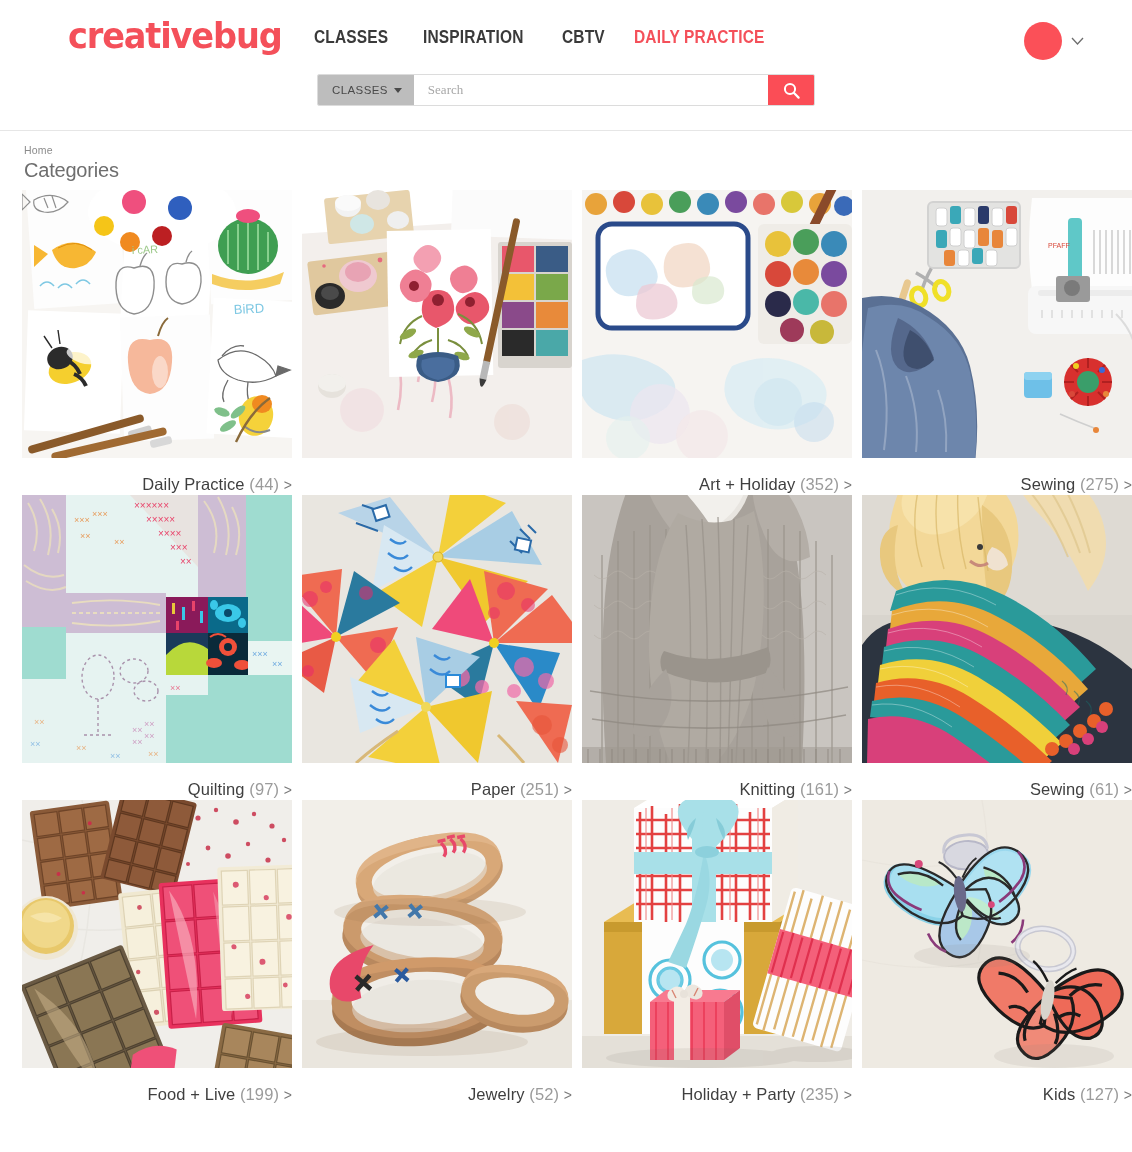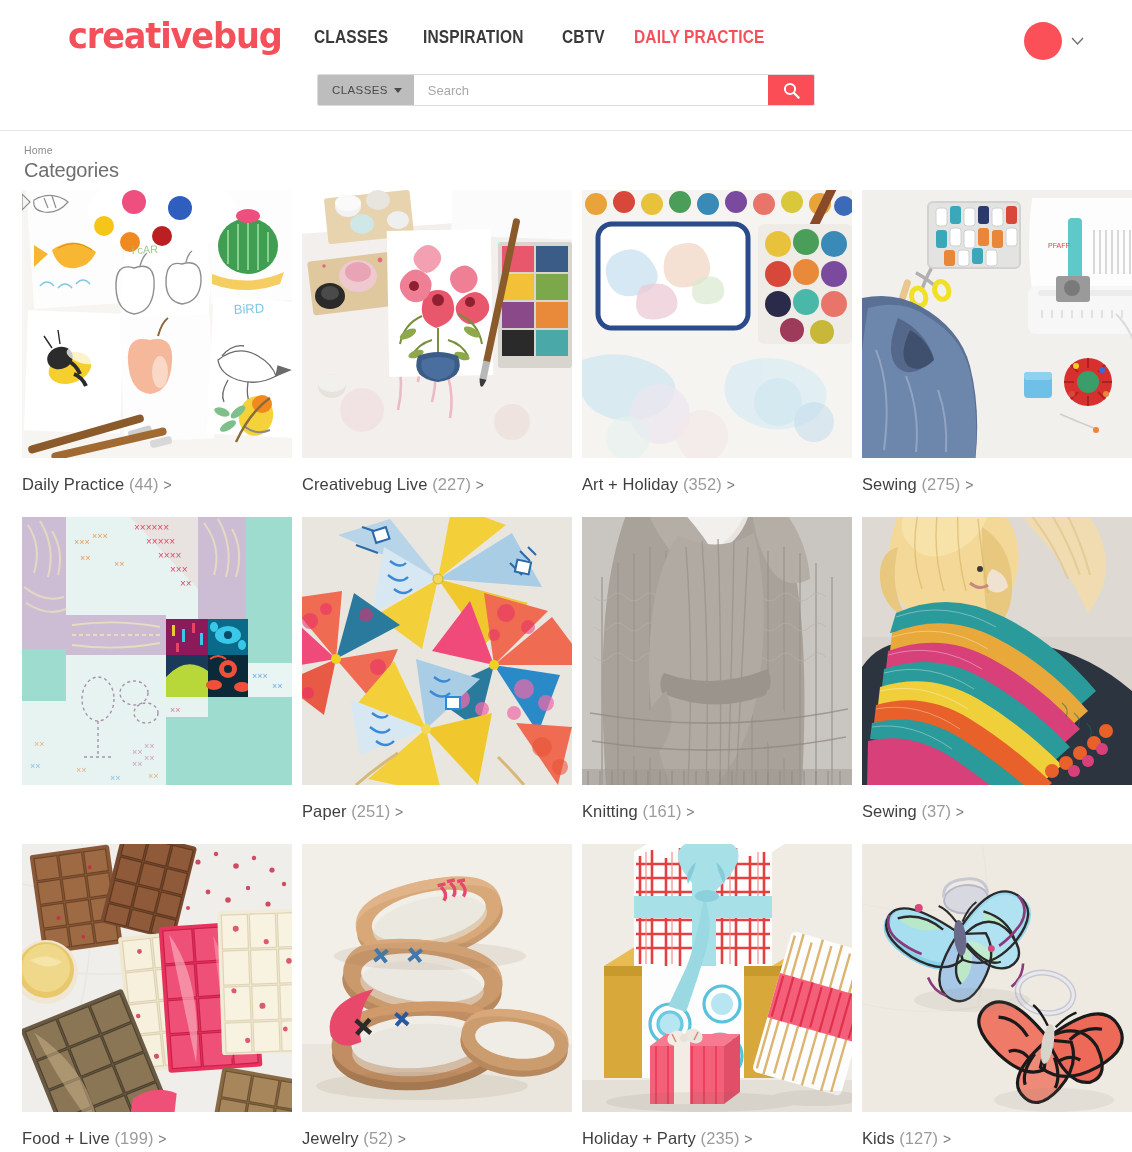--- a/index.html
+++ b/index.html
@@ -113,21 +113,21 @@
     border-right: 4px solid transparent;
     border-top: 5px solid #4a4a4a;
   }
   .search-input {
     flex: 1;
     border: none;
     outline: none;
     padding: 0 14px;
     font-size: 13px;
     color: #ef4444;
-    font-family: Liberation Sans, sans-serif;
+    font-family: Liberation Serif, serif;
     background: #fff;
   }
   .search-input::placeholder { color: #a8a8a8; }
   .search-btn {
     width: 46px;
     background: #fb4d56;
     border: none;
     display: flex;
     align-items: center;
     justify-content: center;
@@ -169,22 +169,22 @@
     width: 270px;
     height: 268px;
     overflow: hidden;
     position: relative;
     background: #f2f0ee;
     cursor: pointer;
     display: block;
   }
   .thumb svg { display: block; width: 100%; height: 100%; }
   .tile-label {
-    text-align: left;
-    padding: 17px 0 23px;
+    text-align: right;
+    padding: 17px 0 1px;
     font-size: 16.5px;
     color: #3f3f3f;
     letter-spacing: 0.1px;
     cursor: pointer;
     white-space: nowrap;
   }
   .tile-label .count { color: #9b9b9b; }
   .tile-label .chev { color: #7a7a7a; font-size: 14px; }
 </style>
 </head>
@@ -412,25 +412,20 @@
         <g opacity="0.5">
           <circle cx="60" cy="220" r="22" fill="#f1d9dd"></circle>
           <circle cx="210" cy="232" r="18" fill="#ecd8d2"></circle>
         </g>
         <g>
           <ellipse cx="30" cy="196" rx="14" ry="12" fill="#e6e2dc"></ellipse>
           <ellipse cx="30" cy="193" rx="14" ry="9" fill="#f2f0ec"></ellipse>
         </g>
       </svg>
     </a>
-    <div class="tile-label">
-      <span>Creativebug Live</span>
-      <span class="count">(227)</span>
-      <span class="chev">&gt;</span>
-    </div>
   </div>
 
   <div class="tile">
     <a class="thumb">
       <svg viewBox="0 0 270 268" preserveAspectRatio="xMidYMid slice" xmlns="http://www.w3.org/2000/svg">
         <rect width="270" height="268" fill="#f6f4f1"></rect>
         <g>
           <circle cx="14" cy="14" r="11" fill="#e8a33a"></circle>
           <circle cx="42" cy="12" r="11" fill="#d8483a"></circle>
           <circle cx="70" cy="14" r="11" fill="#e8c23a"></circle>
@@ -669,20 +664,25 @@
           <text x="8" y="252" font-size="9">××</text>
             <text x="88" y="264" font-size="9">××</text>
         </g>
         <rect x="144" y="180" width="126" height="88" fill="#9fdcd0"></rect>
         <rect x="144" y="180" width="42" height="20" fill="#e6f3f1"></rect>
         <g fill="#e8436a" opacity="0.7">
             <text x="148" y="196" font-size="9">××</text>
           </g>
       </svg>
     </a>
+    <div class="tile-label">
+      <span>Quilting</span>
+      <span class="count">(97)</span>
+      <span class="chev">&gt;</span>
+    </div>
   </div>
 
   <div class="tile">
     <a class="thumb">
       <svg viewBox="0 0 270 268" preserveAspectRatio="xMidYMid slice" xmlns="http://www.w3.org/2000/svg">
         <rect width="270" height="268" fill="#e9e6e0"></rect>
         <g>
           <path d="M136 62 L36 18 L88 2 L136 62z" fill="#b8d4e8"></path>
           <path d="M60 10 l18 6 m-24 12 l22 8 m-16 -26 l12 4" stroke="#2a6aa8" stroke-width="2" fill="none"></path>
           <rect x="72" y="12" width="14" height="12" fill="#ffffff" stroke="#2a6aa8" stroke-width="2" transform="rotate(-18 79 18)"></rect>
@@ -859,21 +859,21 @@
             <circle cx="212" cy="254" r="6"></circle>
         </g>
         <path d="M150 -20 q60 -18 86 34 q20 44 -10 82 q-24 -52 -50 -78 q-16 -16 -26 -38z" fill="#f0dcb0"></path>
         <g stroke="#e0c890" stroke-width="2" opacity="0.8" fill="none">
           <path d="M164 -8 q26 30 42 70 M182 -14 q22 32 36 72 M200 -12 q18 32 28 70"></path>
         </g>
       </svg>
     </a>
     <div class="tile-label">
       <span>Sewing</span>
-      <span class="count">(37)</span>
+      <span class="count">(61)</span>
       <span class="chev">&gt;</span>
     </div>
   </div>
 
   <div class="tile">
     <a class="thumb">
       <svg viewBox="0 0 270 268" preserveAspectRatio="xMidYMid slice" xmlns="http://www.w3.org/2000/svg">
         <rect width="270" height="268" fill="#f0eeea"></rect>
         <g opacity="0.3" stroke="#d8d4cc" stroke-width="1.4" fill="none">
           <path d="M0 40 q80 20 160 -10 M0 120 q90 24 180 -8 M60 0 q20 90 -6 180"></path>

